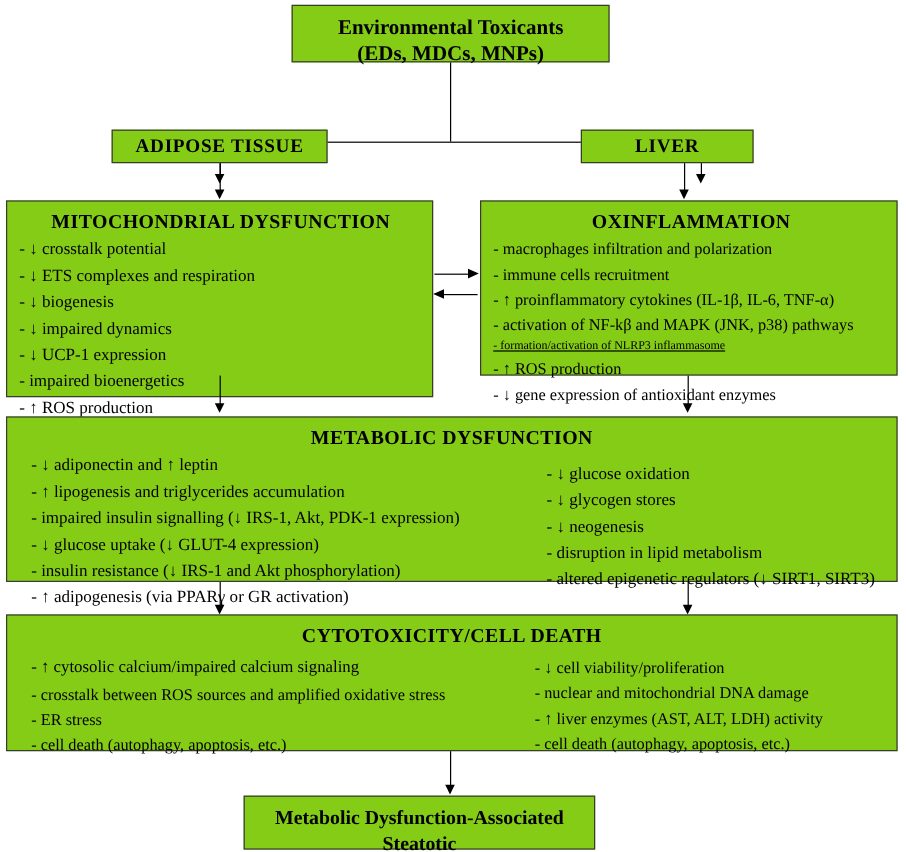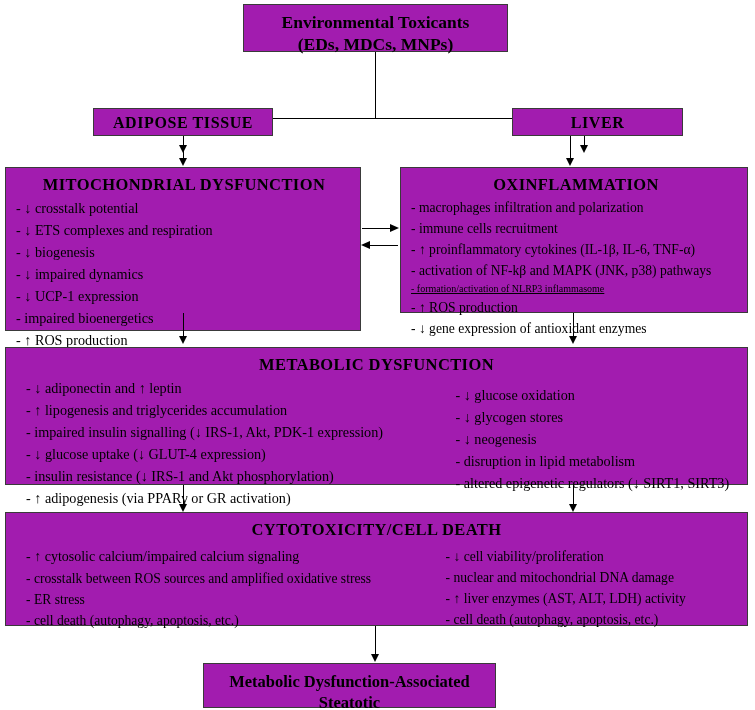--- a/index.html
+++ b/index.html
@@ -15,21 +15,21 @@
     position: relative;
     width: 755px;
     height: 710px;
     background: #ffffff;
     overflow: hidden;
   }
   .box {
     position: absolute;
     box-sizing: border-box;
     border: 1.3px solid #3a3a3a;
-    background: #a21caf;
+    background: #84cc16;
     text-align: center;
   }
   .t-env {
     font-size: 17.5px;
     font-weight: bold;
     line-height: 1.28;
     padding-top: 6px;
   }
   .t-organ {
     font-size: 16px;
@@ -111,21 +111,21 @@
   <div class="vline" style="left:375px; top:52px; height:66px;"></div>
   <div class="hline" style="left:183px; top:118px; width:402px;"></div>
   <div class="vline" style="left:183px; top:118px; height:28px;"></div>
   <div class="arrowhead-down" style="left:179px; top:145px;"></div>
   <div class="vline" style="left:584px; top:118px; height:28px;"></div>
   <div class="arrowhead-down" style="left:580px; top:145px;"></div>
 
   <div class="box t-organ" style="left:93px; top:108px; width:180px; height:28px; line-height:27px;">
     <span>ADIPOSE TISSUE</span>
   </div>
-  <div class="box t-organ" style="left:484px; top:108px; width:171px; height:28px; line-height:27px;margin-left:28px;">
+  <div class="box t-organ" style="left:484px; top:108px; width:144px; height:28px; line-height:27px;">
     <span>LIVER</span>
   </div>
 
   <div class="vline" style="left:183px; top:136px; height:23px;"></div>
   <div class="arrowhead-down" style="left:179px; top:158px;"></div>
   <div class="vline" style="left:570px; top:136px; height:23px;"></div>
   <div class="arrowhead-down" style="left:566px; top:158px;"></div>
 
   <div class="box" style="left:5px; top:167px; width:356px; height:164px; padding:2px 8px 4px 10px;">
     <div class="sec-title">MITOCHONDRIAL DYSFUNCTION</div>

